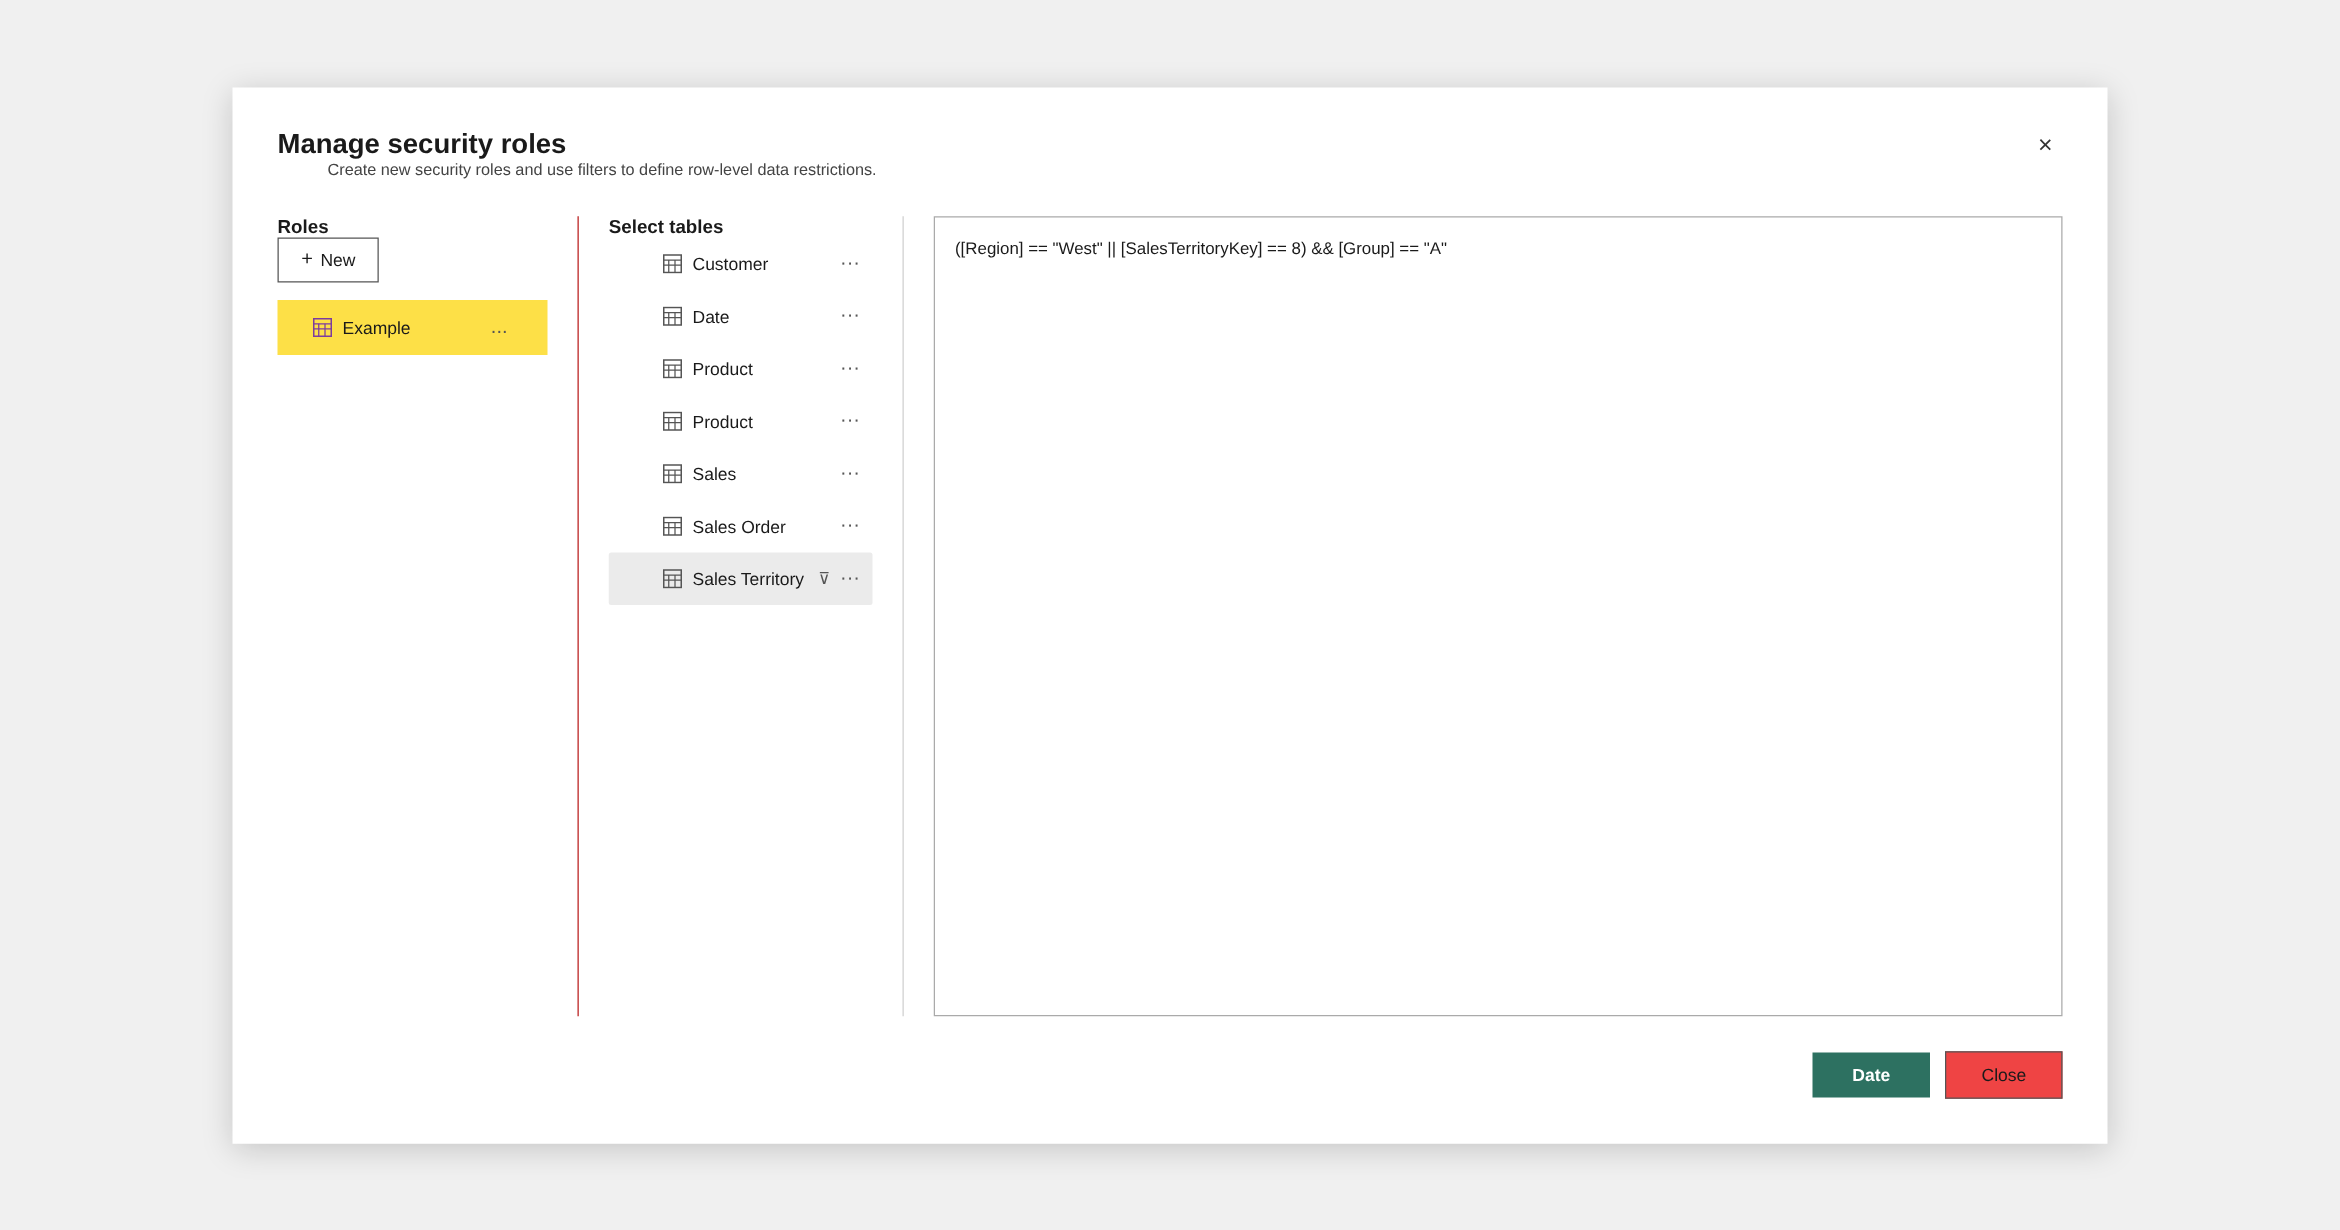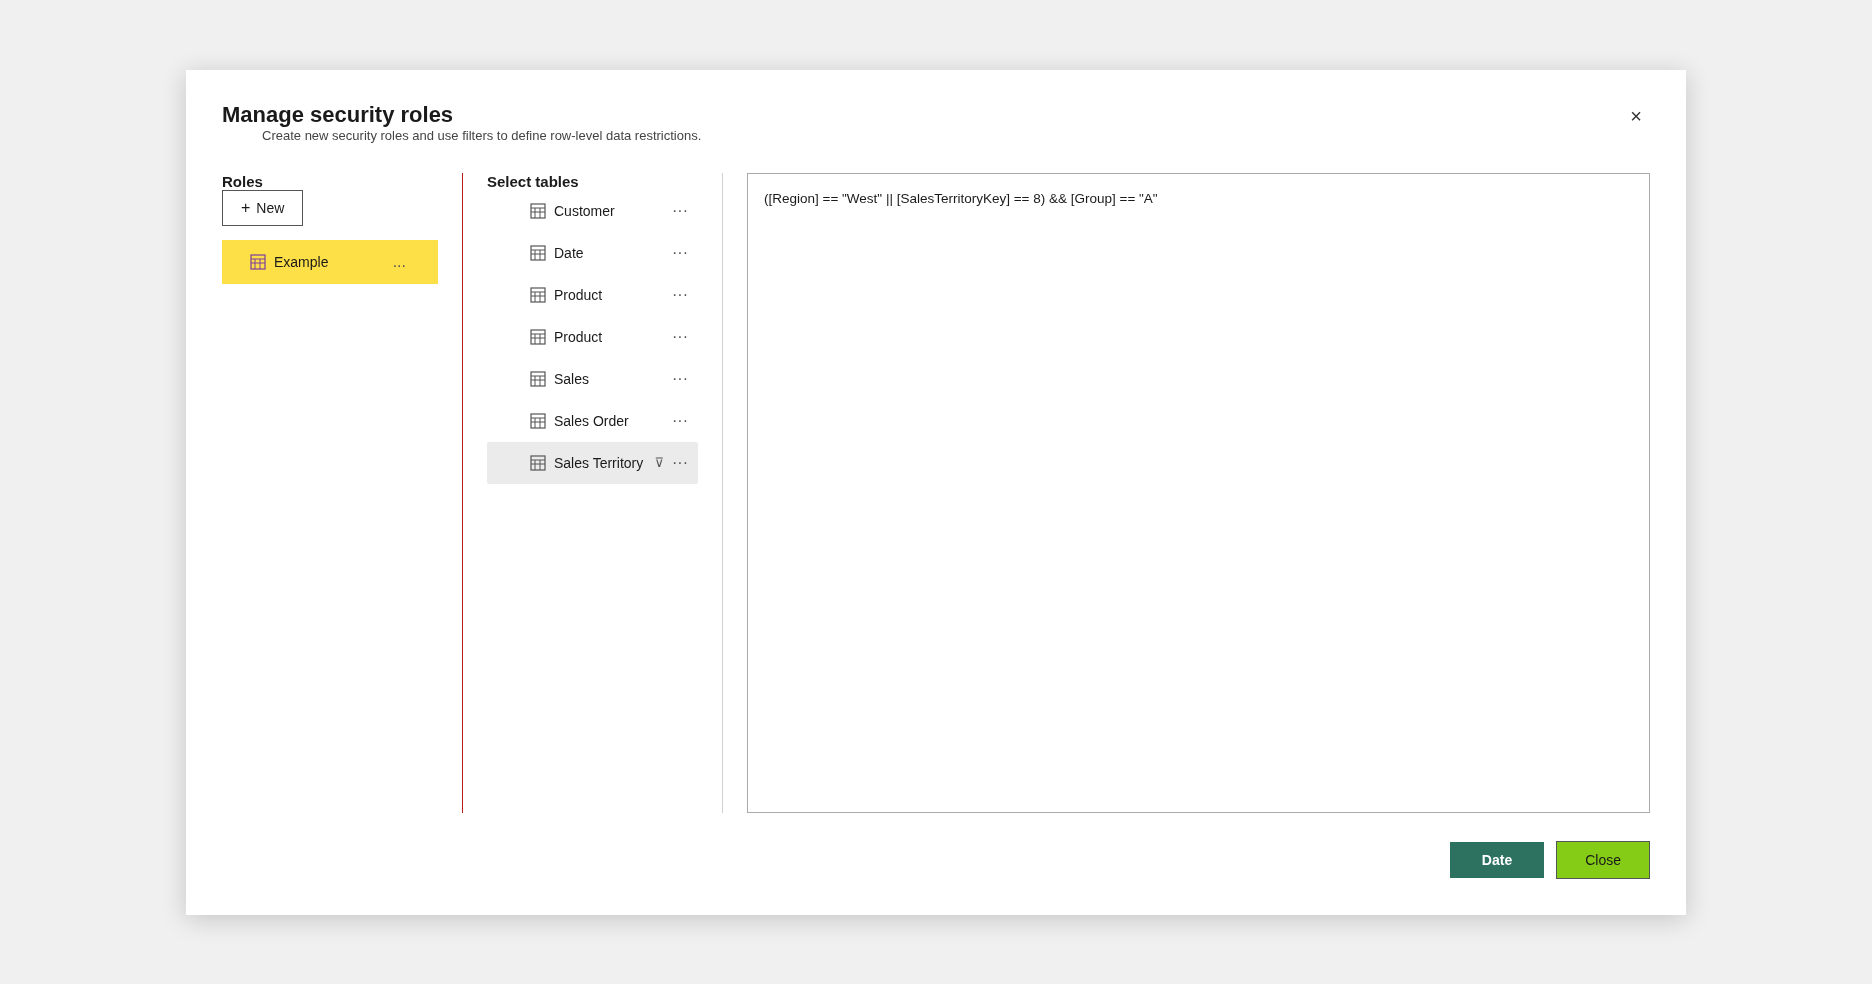--- a/index.html
+++ b/index.html
@@ -222,21 +222,21 @@
       background: #2d7161;
       color: #fff;
       border: none;
       padding: 10px 32px;
       font-size: 14px;
       font-weight: 600;
       cursor: pointer;
     }
 
     .cancel-btn {
-      background: #84cc16;
+      background: #ef4444;
       color: #1a1a1a;
       border: 1.5px solid #555;
       padding: 10px 28px;
       font-size: 14px;
       cursor: pointer;
     }
 
     
     .tbl-icon {
       display: inline-block;

